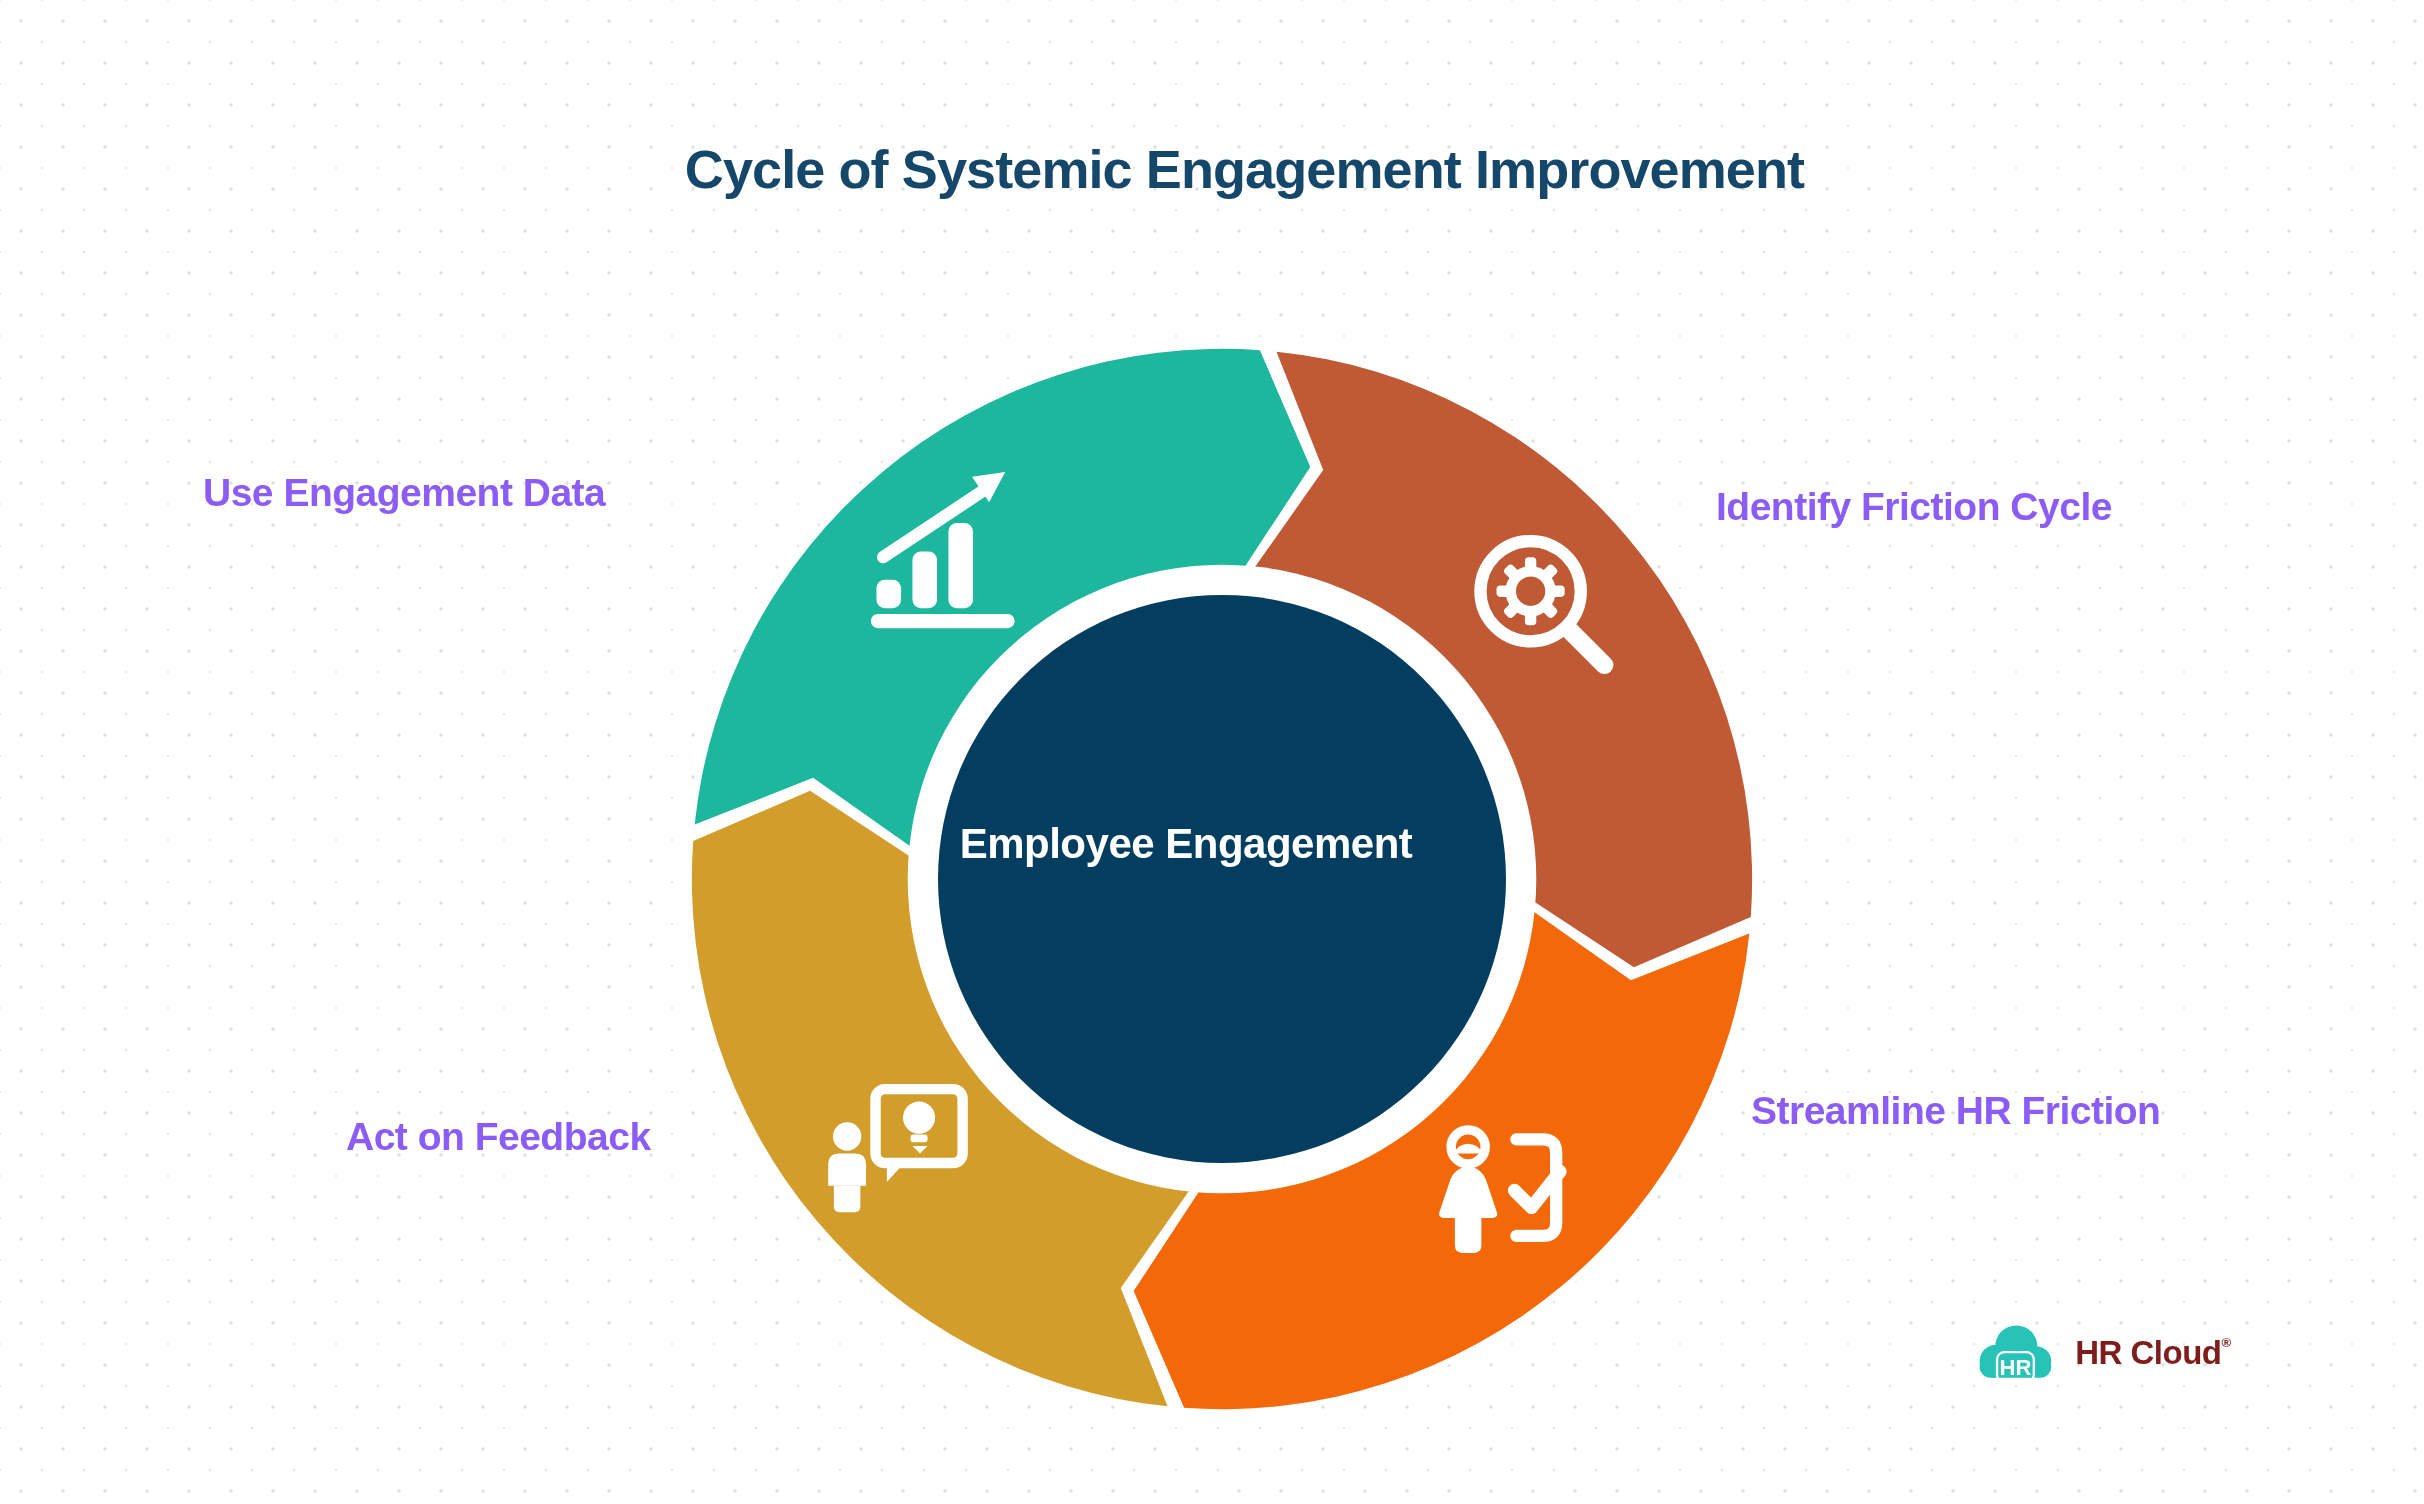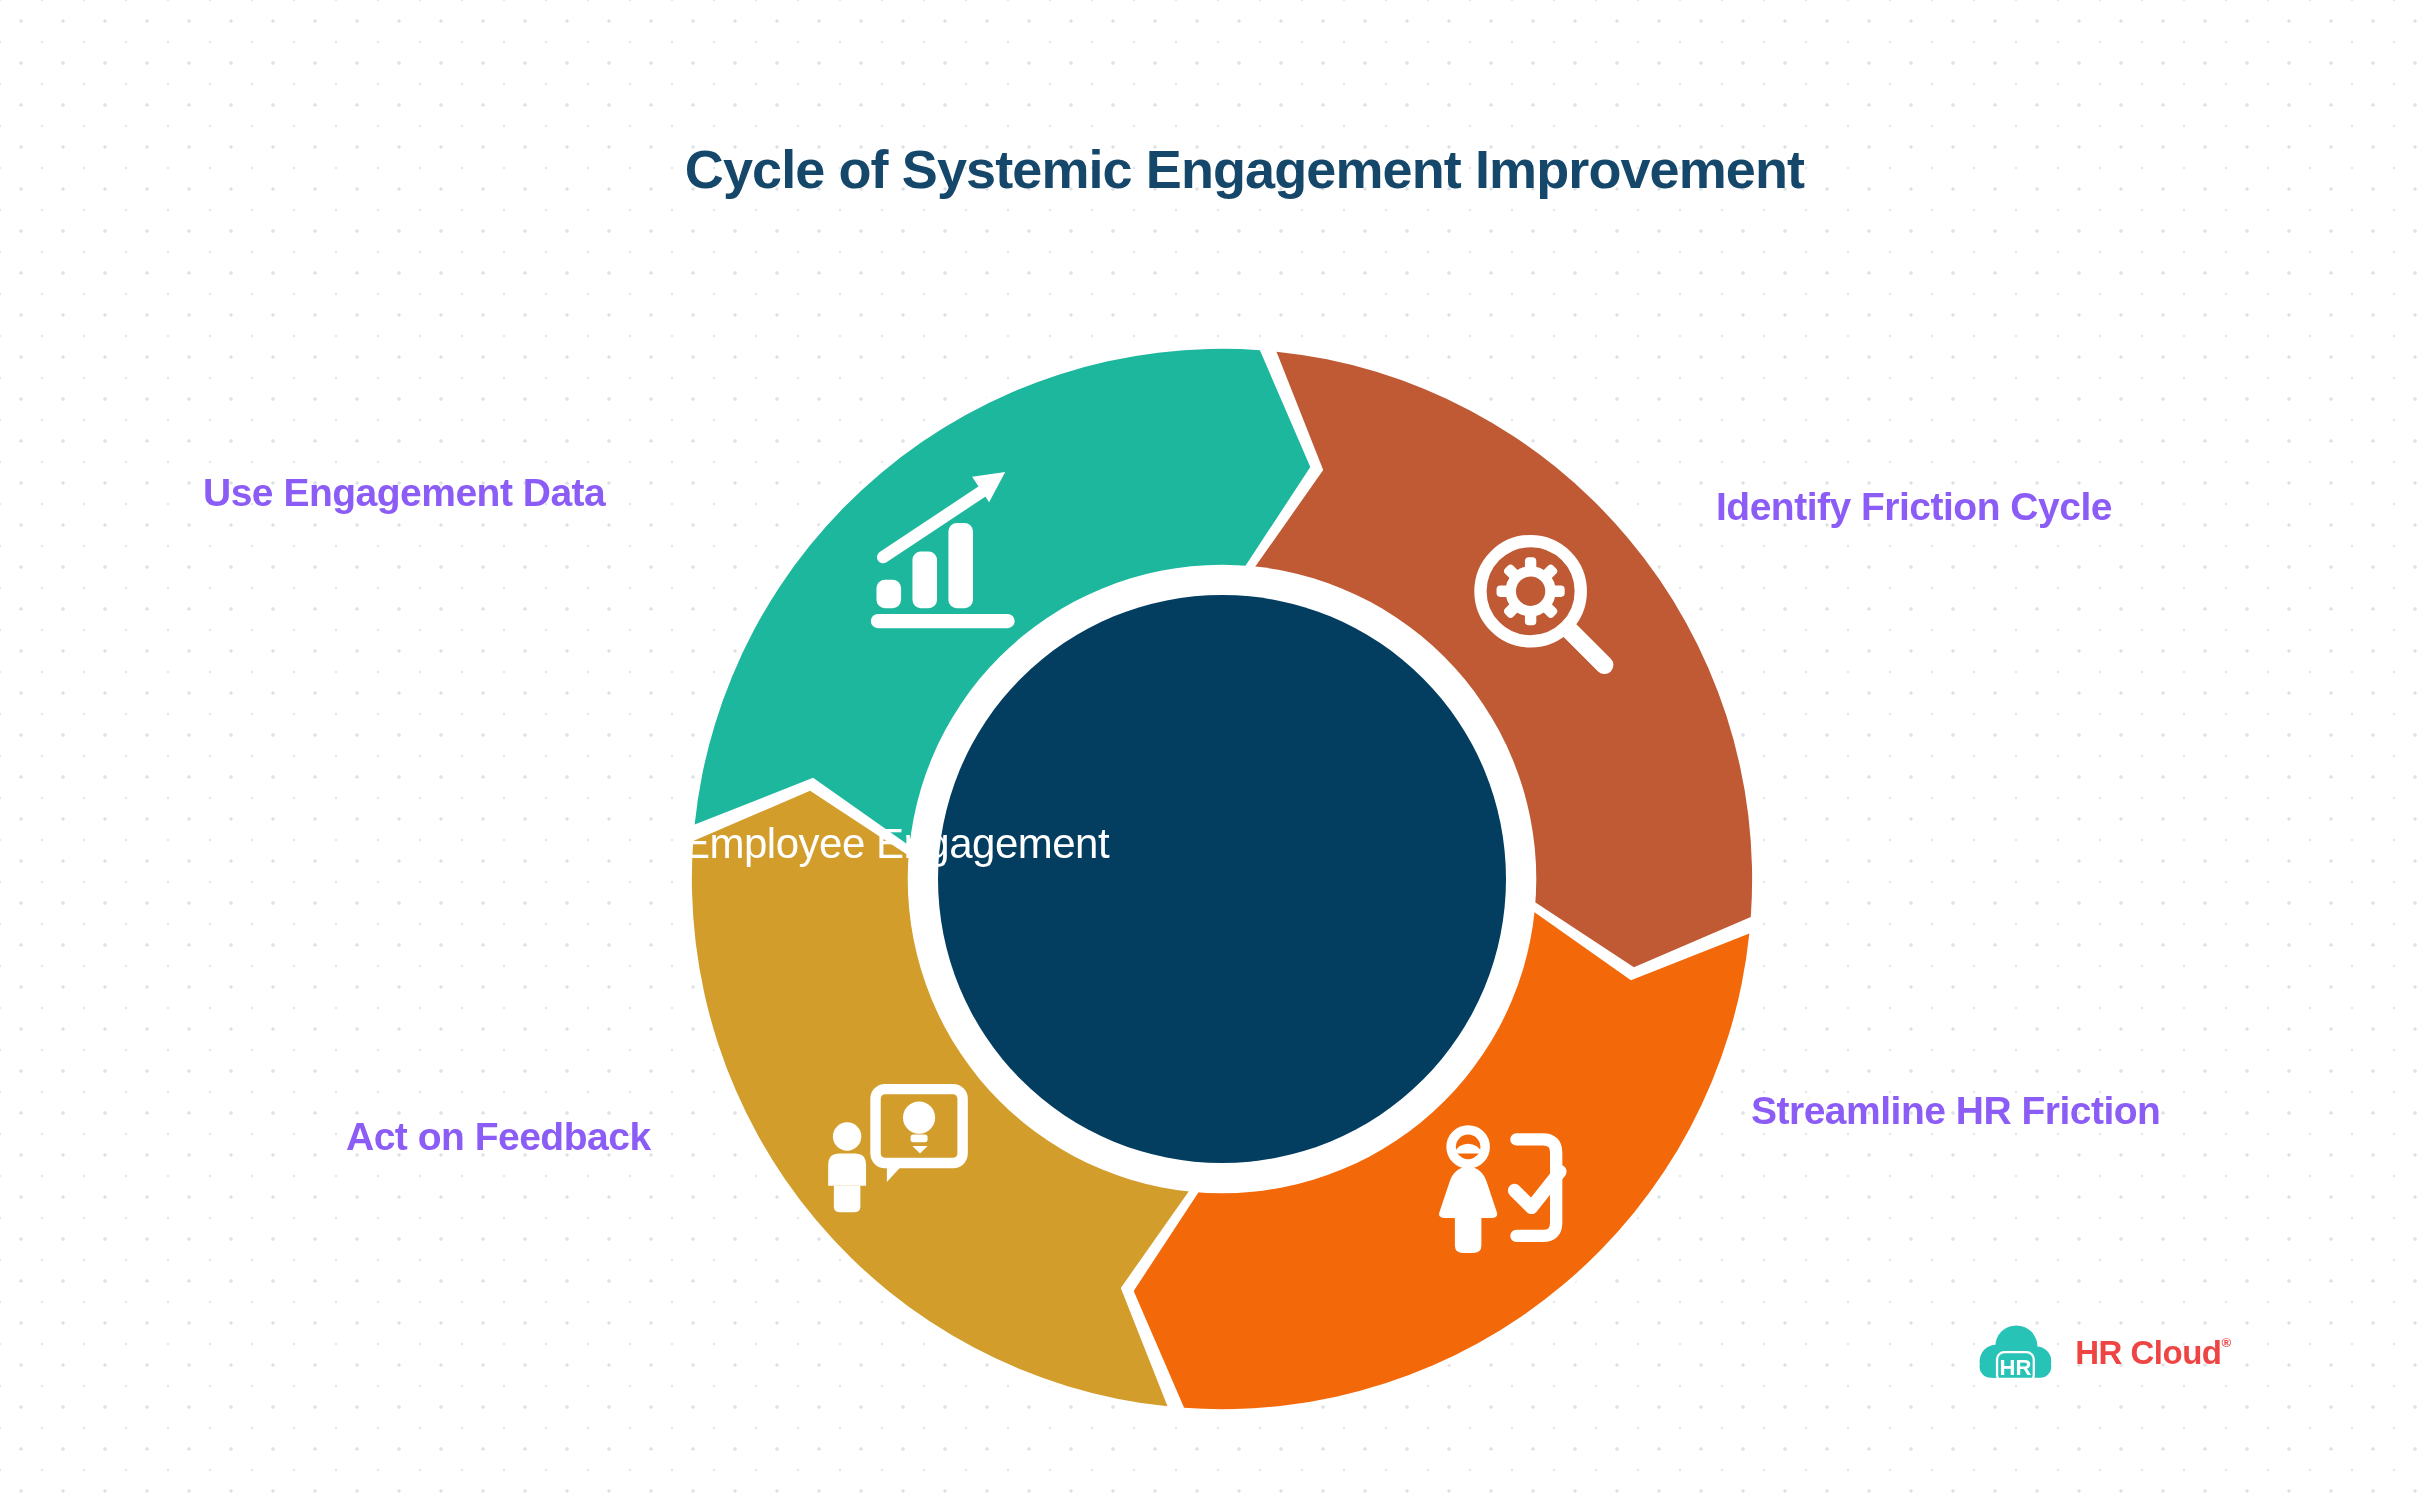--- a/index.html
+++ b/index.html
@@ -22,30 +22,30 @@
   .step-label{
     position:absolute;font-size:39px;font-weight:700;letter-spacing:-0.5px;
     color:#8b5cf6;white-space:nowrap;
   }
   .label-tl{left:203px;top:471px;}
   .label-tr{left:1716px;top:485px;}
   .label-bl{left:346px;top:1115px;}
   .label-br{left:1751px;top:1089px;}
   .wheel{position:absolute;left:654px;top:311px;width:1136px;height:1136px;}
   .center-label{
-    position:absolute;left:682px;top:820px;width:1136px;
-    text-align:left;font-size:42px;font-weight:400;color:#ffffff;
+    position:absolute;left:618px;top:820px;width:1136px;
+    text-align:center;font-size:42px;font-weight:700;color:#ffffff;
     letter-spacing:-0.5px;pointer-events:none;
   }
   .logo{
     position:absolute;left:1967px;top:1319px;height:68px;
     display:flex;align-items:center;gap:13.2px;text-align:right;
   }
   .logo-text{
-    font-size:33px;font-weight:700;color:#ef4444;letter-spacing:-0.5px;
+    font-size:33px;font-weight:700;color:#7f1d1d;letter-spacing:-0.5px;
     white-space:nowrap;
   }
   .logo-text sup{font-size:13.2px;vertical-align:17px;font-weight:700;}
 </style>
 </head>
 <body>
 
 <div class="title">Cycle of Systemic Engagement Improvement</div>
 
 <div class="step-label label-tl">Use Engagement Data</div>

